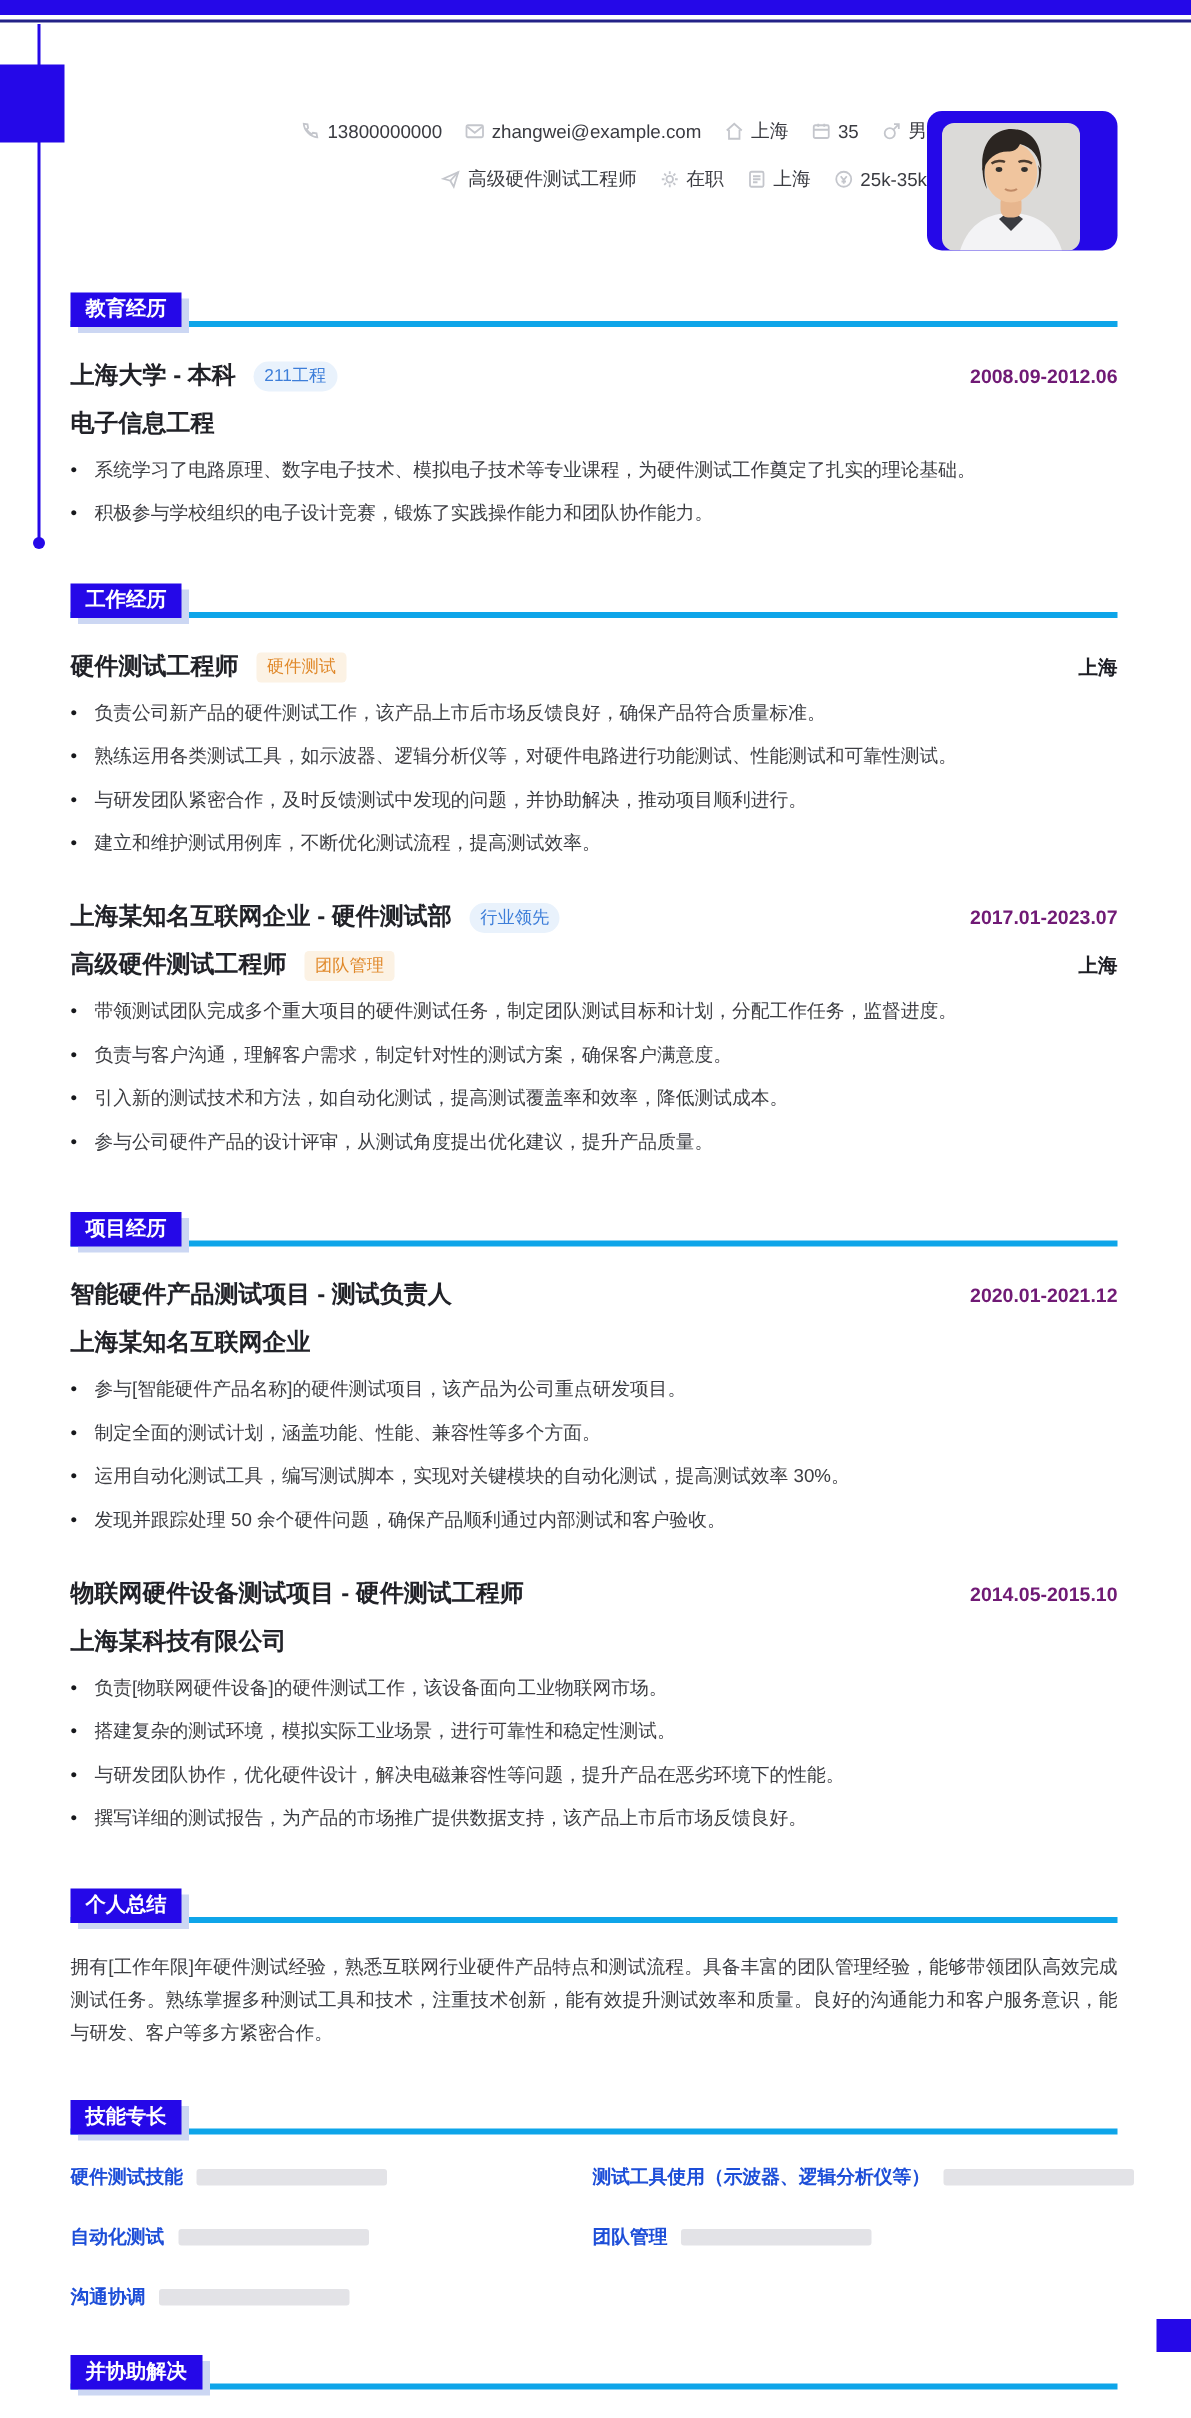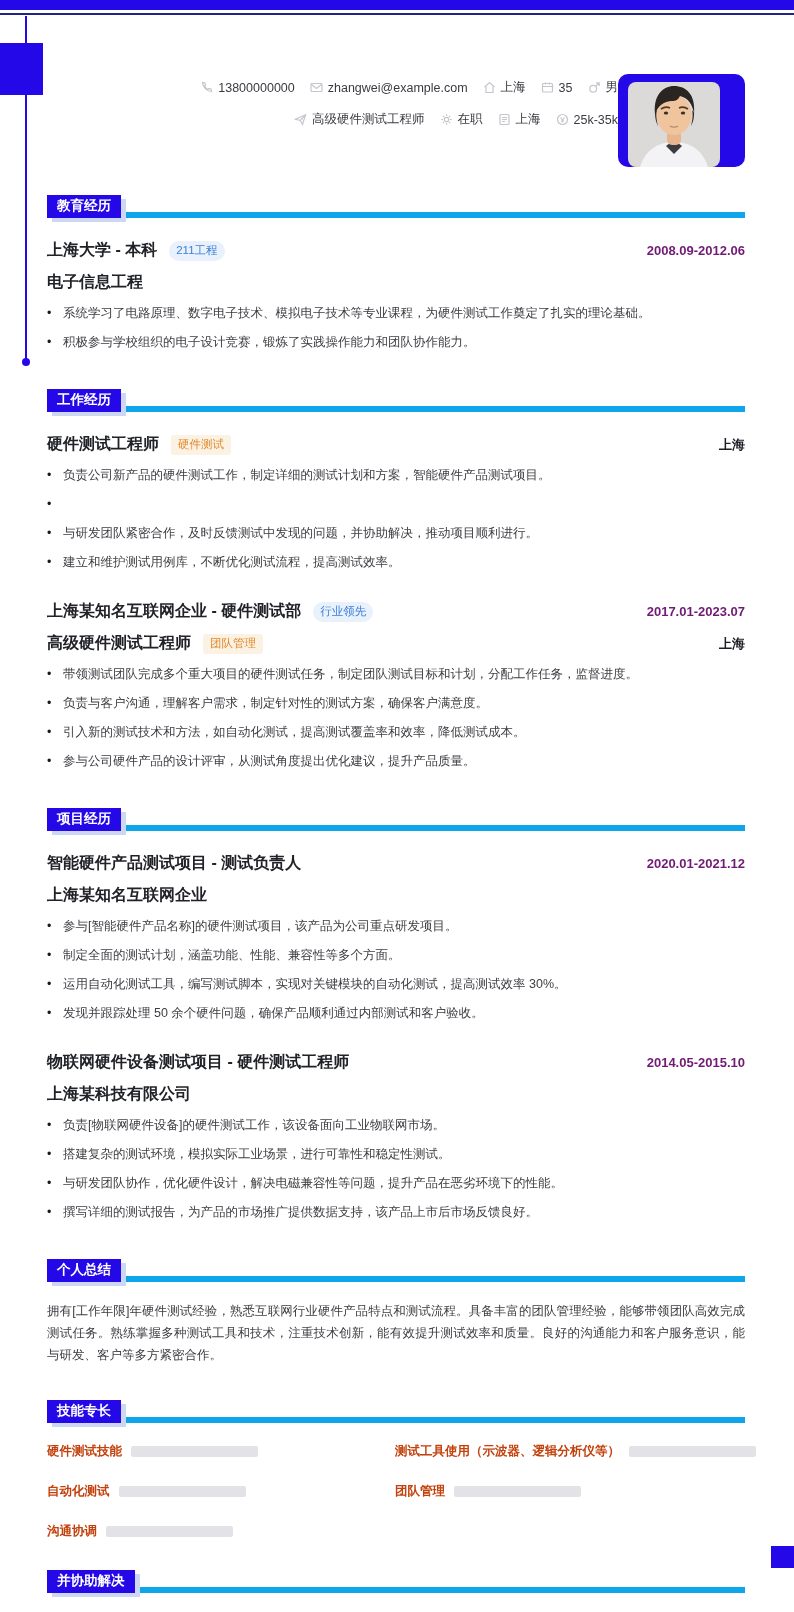--- a/index.html
+++ b/index.html
@@ -24,21 +24,21 @@
   .name { font-size:21px; font-weight:bold; color:#2b3038; text-align:center; letter-spacing:1px; }
   .contact-row { display:flex; justify-content:flex-end; align-items:center; gap:15px; margin-top:15px; font-size:12.5px; color:#3a3b41; }
   .contact-item { display:flex; align-items:center; gap:5px; }
   .cicon { display:inline-flex; width:13px; height:13px; }
   .cicon svg { width:13px; height:13px; stroke:#c4c6cc; fill:none; stroke-width:1.2; }
   .photo-box { width:127px; height:93px; background:#2508e8; border-radius:10px; position:relative; margin-top:16px; }
   .photo { position:absolute; left:10px; top:8px; width:92px; height:85px; border-radius:8px; overflow:hidden; }
 
   
   .section { margin-top:38px; }
-  .sec-head { border-bottom:6px solid #0ea5e9; height:23px; }
+  .sec-head { border-bottom:4px solid #0ea5e9; height:23px; }
   .sec-badge { display:inline-block; background:#2508e8; color:#fff; font-size:13.5px; font-weight:bold;
     padding:4px 10px 5px; line-height:14px; box-shadow:5px 4px 0 0 #ccd7f3; }
 
   
   .entry { margin-top:22px; }
   .entry + .entry { margin-top:30px; }
   .entry-head, .entry-sub { display:flex; align-items:center; }
   .entry-sub { margin-top:11px; }
   .entry-title { font-size:16px; font-weight:bold; color:#212228; }
   .entry-date { margin-left:auto; font-size:13px; font-weight:bold; color:#701a75; }
@@ -49,21 +49,21 @@
   .bullets { margin-top:4px; }
   .bullet { display:flex; margin-top:12px; font-size:12.5px; line-height:17px; color:#3c3d42; }
   .bullet .dot { width:16px; flex:none; color:#17181c; }
 
   
   .summary-text { margin-top:18px; font-size:12.5px; line-height:22px; color:#3c3d42; text-align:justify; }
 
   
   .skill-grid { display:grid; grid-template-columns:348px 1fr; row-gap:23px; margin-top:20px; }
   .skill { display:flex; align-items:center; }
-  .skill-label { font-size:12.5px; font-weight:bold; color:#c2410c; margin-right:9px; white-space:nowrap; }
+  .skill-label { font-size:12.5px; font-weight:bold; color:#1d4ed8; margin-right:9px; white-space:nowrap; }
   .bar-track { width:127px; height:11px; background:#e3e3e7; border-radius:2px; position:relative; overflow:hidden; }
   .bar-fill { height:100%; background:#2508e8; clip-path:polygon(0 0,100% 0,calc(100% - 5px) 100%,0 100%); }
 </style>
 </head>
 <body>
 
 <div class="topbar"></div>
 <div class="topline"></div>
 <div class="left-line"></div>
 <div class="left-tab"></div>
@@ -211,24 +211,25 @@
     </div>
     <div class="entry">
       <div class="entry-sub">
         <span class="entry-title">硬件测试工程师</span>
         <span class="tag tag-orange">硬件测试</span>
         <span class="entry-loc">上海</span>
       </div>
       <div class="bullets">
         <div class="bullet">
             <span class="dot">•</span>
-            <span>负责公司新产品的硬件测试工作，制定详细的测试计划和方案，智能硬件产品测试项目。</span>
-          </div>
-        <div class="bullet">
-            <span class="dot">•</span>
+            <span>负责公司新产品的硬件测试工作，该产品上市后市场反馈良好，确保产品符合质量标准。</span>
+          </div>
+        <div class="bullet">
+            <span class="dot">•</span>
+            <span>熟练运用各类测试工具，如示波器、逻辑分析仪等，对硬件电路进行功能测试、性能测试和可靠性测试。</span>
           </div>
         <div class="bullet">
             <span class="dot">•</span>
             <span>与研发团队紧密合作，及时反馈测试中发现的问题，并协助解决，推动项目顺利进行。</span>
           </div>
         <div class="bullet">
             <span class="dot">•</span>
             <span>建立和维护测试用例库，不断优化测试流程，提高测试效率。</span>
           </div>
       </div>

